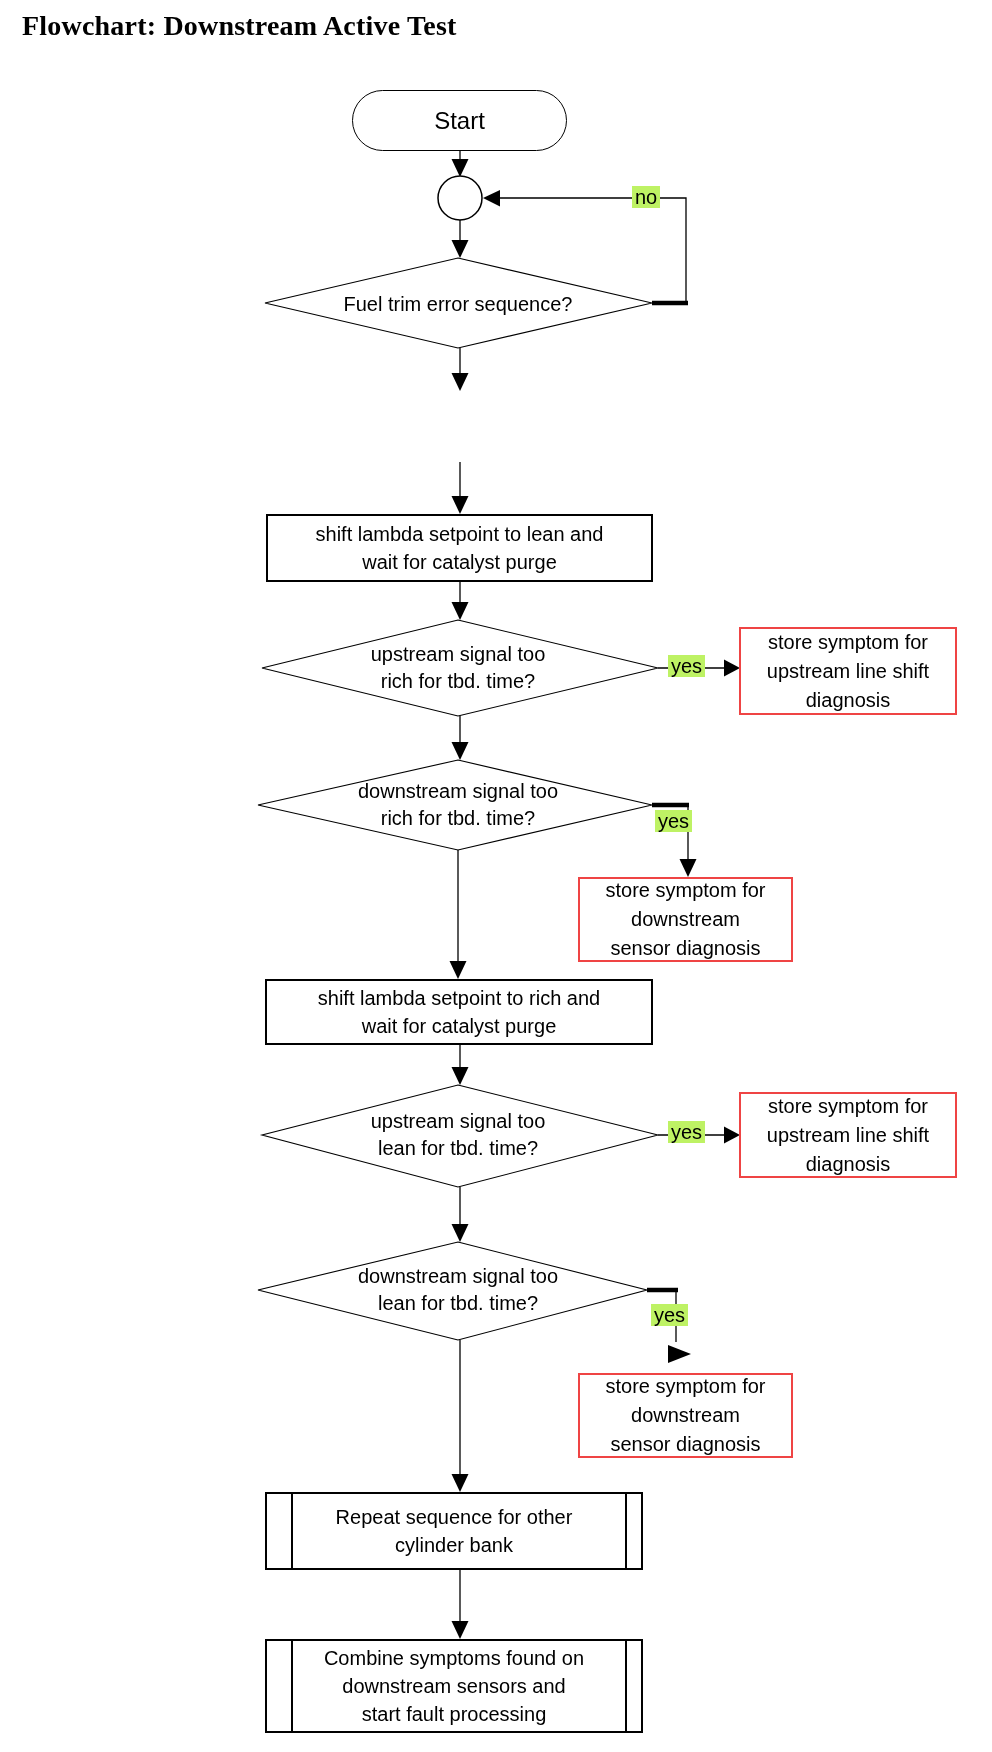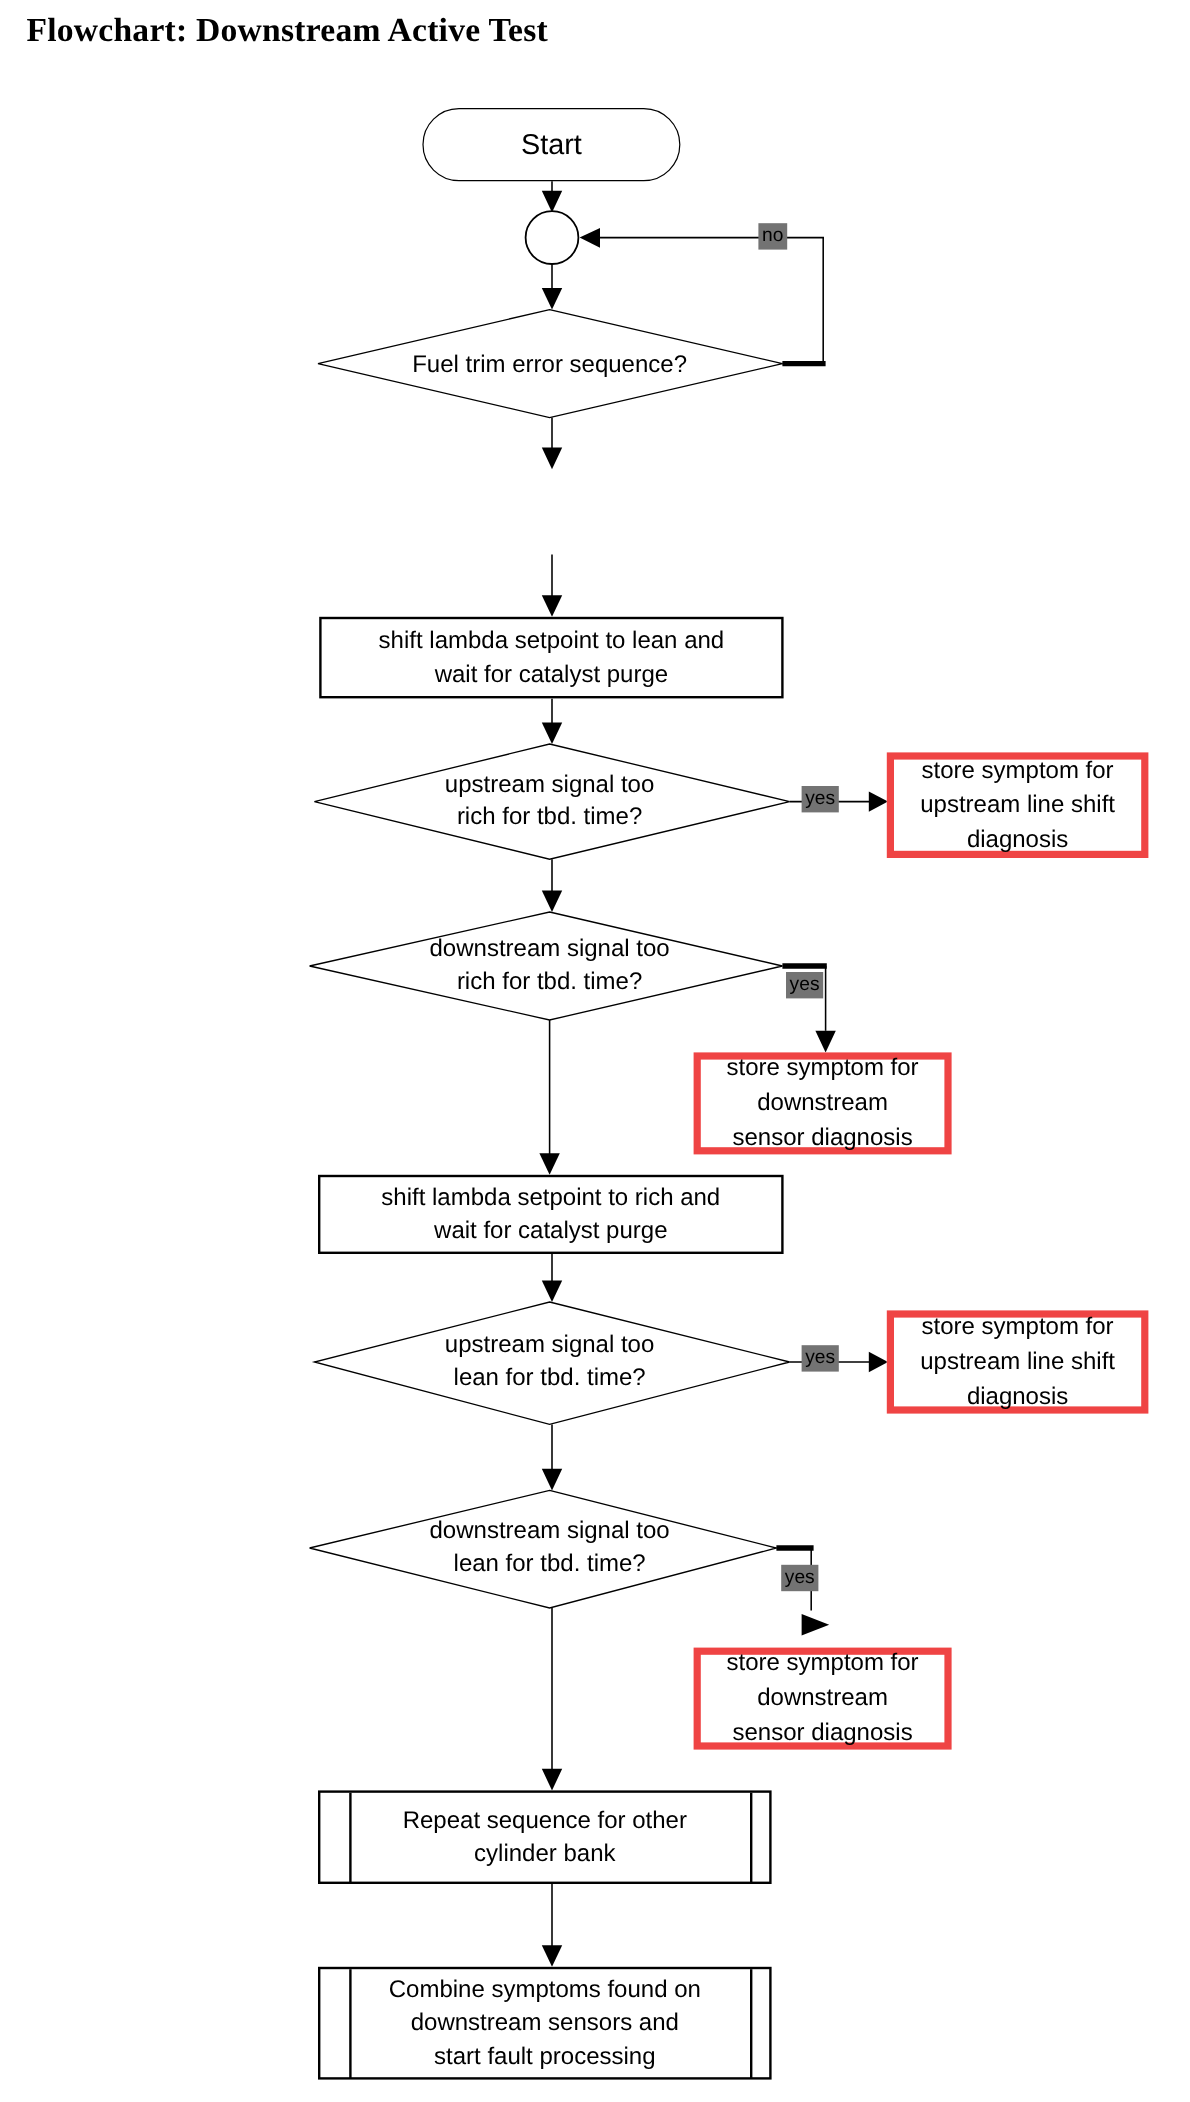--- a/index.html
+++ b/index.html
@@ -19,33 +19,33 @@
   }
   .node{
     position:absolute;box-sizing:border-box;
     display:flex;align-items:center;justify-content:center;
     text-align:center;white-space:pre-line;
     font-size:20px;line-height:28px;
     background:#fff;
   }
   .terminator{border:1.6px solid #000;border-radius:31px;font-size:24px;}
   .process{border:2px solid #000;}
-  .store{border:6px solid #ef4444;line-height:29px;}
+  .store{border:2px solid #ef4444;line-height:29px;}
   .predefined{border:2px solid #000;}
   .predefined .bar{position:absolute;top:-0.5px;bottom:-0.5px;width:2px;background:#000;}
   .bar-l{left:24px;}
   .bar-r{right:14px;}
   .predefined .label{position:relative;white-space:pre-line;}
   .diamond-text{
     position:absolute;text-align:center;white-space:pre-line;
     font-size:20px;line-height:27px;background:transparent;
   }
   .edge-label{
-    position:absolute;font-size:16px;line-height:22px;
-    background:#737373;padding:0 3px;
+    position:absolute;font-size:20px;line-height:22px;
+    background:#bef264;padding:0 3px;
   }
 </style>
 </head>
 <body>
 
 <div id="canvas">
 
   <svg id="connectors" width="992" height="1752" viewBox="0 0 992 1752">
     <g stroke="#000" stroke-width="1.3" fill="none">
 

